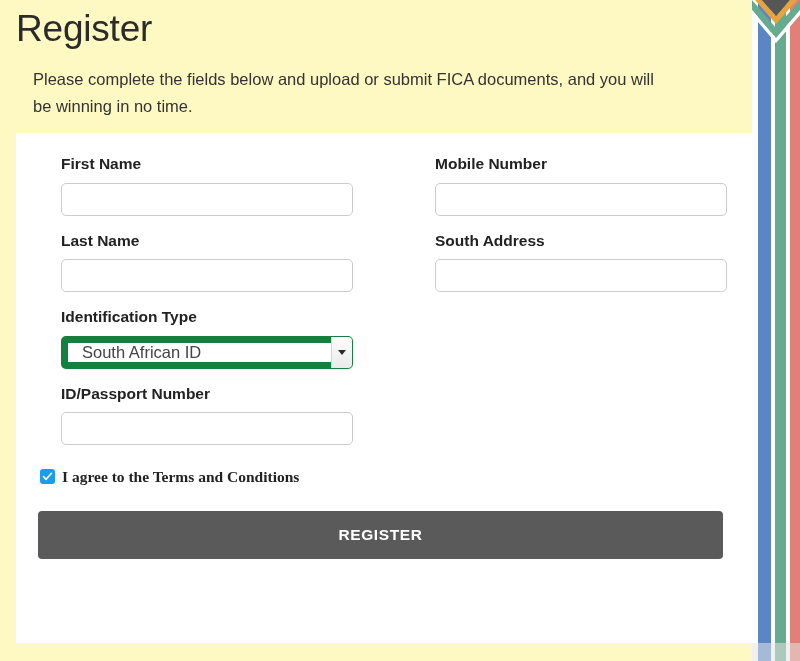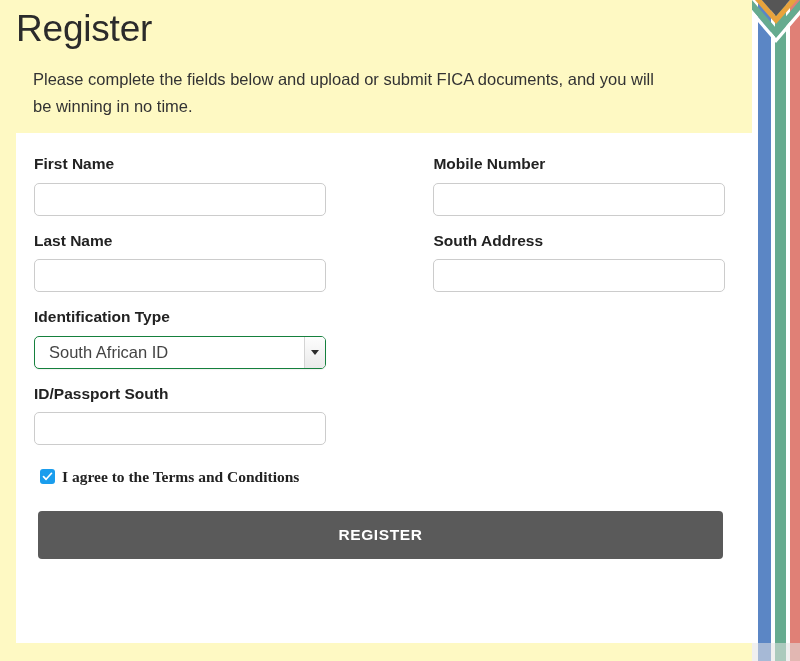--- a/index.html
+++ b/index.html
@@ -53,20 +53,21 @@
     width: 729px;
     height: 510px;
     background: #ffffff;
     box-sizing: border-box;
     padding: 22px 18px 0 18px;
   }
 
   .form-grid {
     display: flex;
     gap: 8px;
+    margin-left: 27px;
   }
   .col {
     box-sizing: border-box;
   }
   .col-left { width: 396px; padding-right: 0; }
   .col-right { width: 297px; }
 
   .field { margin-bottom: 16px; }
   .field-label {
     display: block;
@@ -95,21 +96,21 @@
 
   .select-wrap {
     position: relative;
     width: 292px;
     height: 33px;
   }
   .select-input {
     box-sizing: border-box;
     width: 292px;
     height: 33px;
-    border: 1px solid #15803d;
+    border: 7px solid #15803d;
     border-radius: 5px;
     background: #ffffff;
     font-family: "Liberation Sans", sans-serif;
     font-size: 16.5px;
     color: #444444;
     padding: 0 36px 0 14px;
     display: flex;
     align-items: center;
     box-shadow: 0 1px 1px rgba(0,0,0,0.05);
   }
@@ -261,21 +262,21 @@
           <label class="field-label">Identification Type</label>
           <div class="select-wrap">
             <div class="select-input">South African ID</div>
             <div class="select-btn">
               <span class="select-arrow"></span>
             </div>
           </div>
         </div>
 
         <div class="field">
-          <label class="field-label">ID/Passport South</label>
+          <label class="field-label">ID/Passport Number</label>
           <input class="text-input" type="text" value="" style="">
         </div>
 
       </div>
 
       <div class="col col-right">
 
         <div class="field">
           <label class="field-label">Mobile Number</label>
           <input class="text-input" type="text" value="" style="">

